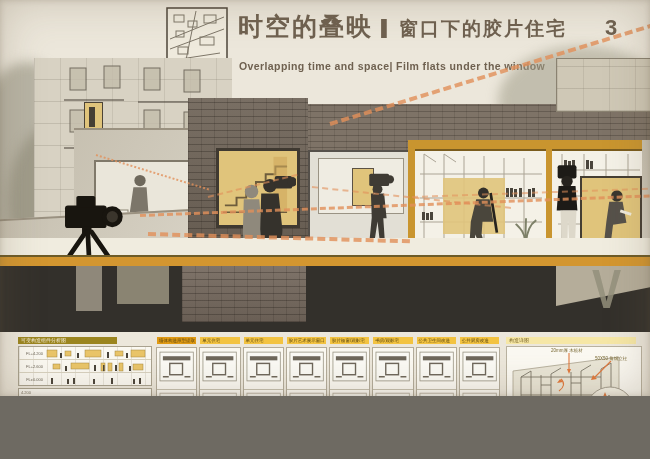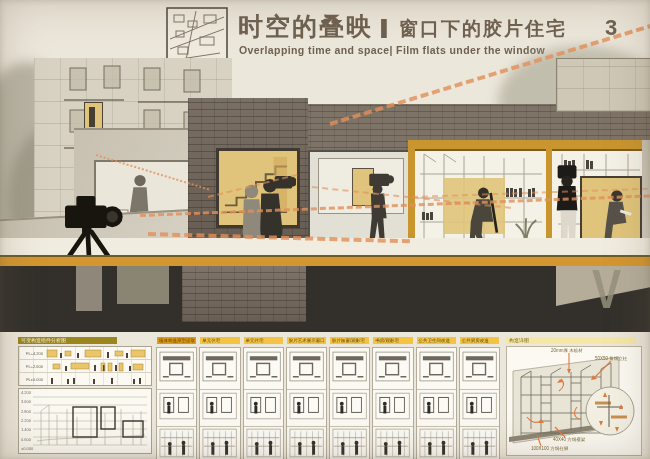--- a/index.html
+++ b/index.html
@@ -1,16 +1,16 @@
 <!DOCTYPE html>
 <html><head>
 <meta charset="utf-8">
 <style>
   html,body{margin:0;padding:0;background:#6e6a62;}
-  .poster{position:relative;width:650px;height:459px;background:#ece7db;overflow:hidden;
+  .poster{position:relative;width:650px;height:396px;background:#ece7db;overflow:hidden;
           font-family:"Liberation Sans",sans-serif;color:#6c5e4c;}
   .poster::after{content:"";position:absolute;inset:0;pointer-events:none;
           box-shadow:inset 0 0 46px rgba(110,95,70,.28), inset 0 0 6px rgba(90,80,60,.25);}
   .abs{position:absolute;}
   
   .title-cn{font-weight:800;letter-spacing:2px;color:#6f6150;}
   .t-big{font-size:25px;}
   .t-div{display:inline-block;font-weight:900;transform:scaleX(2.1) translateY(-1px);margin:0 9px;font-size:21px;}
   .t-sub{font-size:19px;}
   .t-num{font-size:22px;margin-left:38px;}
@@ -65,21 +65,21 @@
         <rect x="22" y="14" width="9" height="6"></rect>
       <rect x="38" y="8" width="12" height="8"></rect>
         <rect x="10" y="24" width="8" height="6"></rect>
       <rect x="34" y="30" width="14" height="8"></rect>
         <rect x="12" y="40" width="10" height="7"></rect>
     </g>
   </svg>
   <div class="abs title-cn" style="left:238px;top:10px">
     <span class="t-big">时空的叠映</span><span class="t-div">|</span><span class="t-sub">窗口下的胶片住宅</span><span class="t-num">3</span>
   </div>
-  <div class="abs subtitle" style="left:239px;top:44px">Overlapping time and space| Film flats  under the window</div>
+  <div class="abs subtitle" style="left:239px;top:60px">Overlapping time and space| Film flats  under the window</div>
 
   <div class="abs" style="left:0;top:56px;width:650px;height:276px">
 
     <div class="abs treeblob" style="left:-28px;top:6px;width:110px;height:190px;background:rgba(150,146,128,.6)"></div>
     <div class="abs treeblob" style="left:8px;top:70px;width:90px;height:150px;background:rgba(135,132,112,.5)"></div>
     <div class="abs treeblob" style="left:498px;top:-10px;width:170px;height:110px;background:rgba(160,156,136,.55)"></div>
 
     <div class="abs facade" style="left:34px;top:2px;width:198px;height:176px"></div>
     <svg class="abs" style="left:34px;top:2px" width="198" height="176" viewBox="0 0 198 176">
       <g stroke="#5d564a" stroke-width="1" fill="#c4bdab" opacity=".8">

